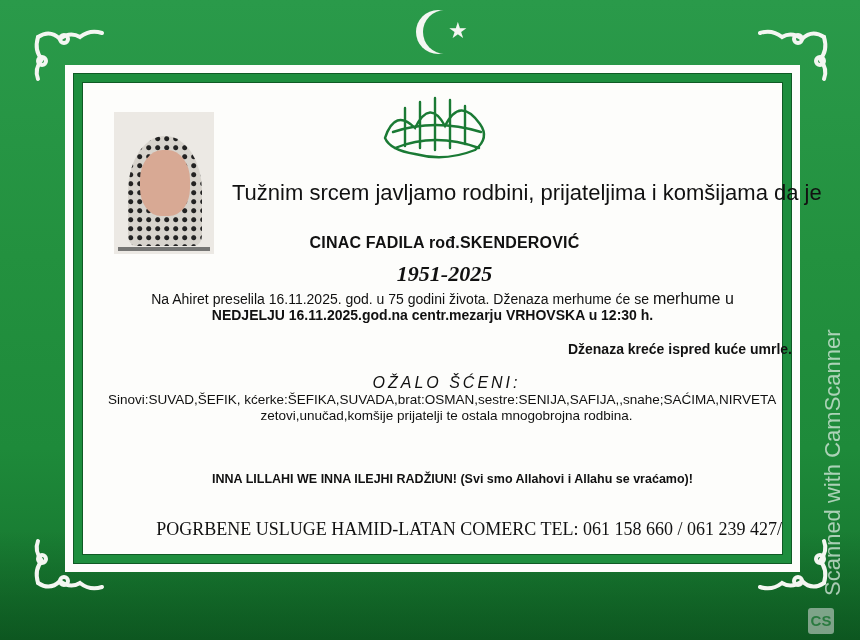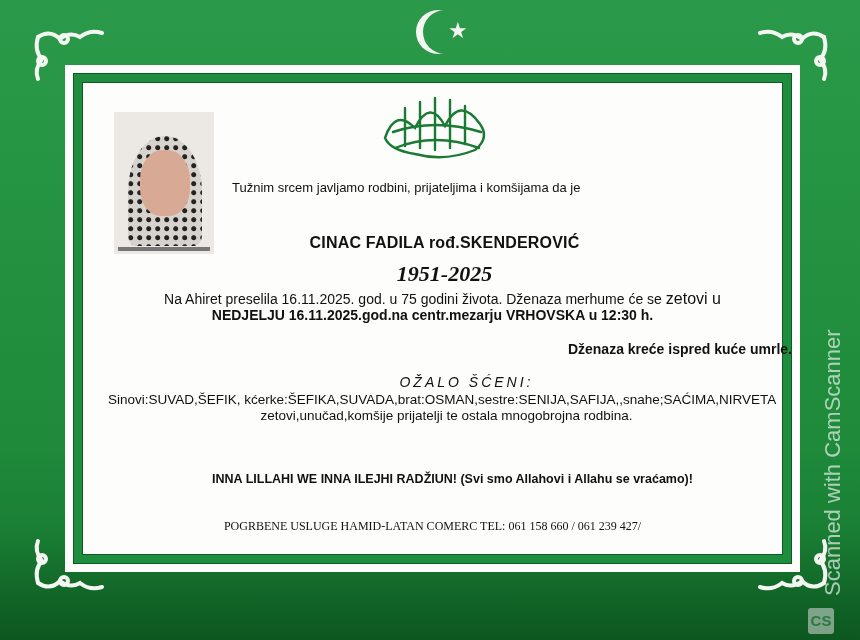--- a/index.html
+++ b/index.html
@@ -22,32 +22,32 @@
     box-shadow: inset 0 0 0 1px #0f5a24; }
   .panel { position:absolute; left:83px; top:83px; width:699px; height:471px; background:#fdfdfb;
     box-shadow: 0 0 0 1px #0f5a24; }
   .photo { position:absolute; left:114px; top:112px; width:100px; height:142px; background:#ece9e4; overflow:hidden; }
   .photo .face { position:absolute; left:26px; top:38px; width:50px; height:66px; border-radius:45% 45% 42% 42%; background:#d8a994; }
   .photo .scarf { position:absolute; left:14px; top:24px; width:74px; height:110px; border-radius:50% 50% 10% 10%;
     background: radial-gradient(circle at 30% 30%, #222 2px, transparent 3px) 0 0/9px 9px, #d7d3cc; }
   .photo .caption { position:absolute; left:4px; right:4px; bottom:3px; height:4px; background:#444; opacity:0.7; }
   .calligraphy { position:absolute; left:375px; top:88px; width:120px; height:76px; }
   .text { position:absolute; left:83px; width:699px; text-align:center; color:#111; white-space:nowrap; }
-  .intro { top:180px; left:232px; width:460px; text-align:left; font-size:13px; }
+  .intro { top:180px; left:232px; width:460px; text-align:left; font-size:22px; }
   .name { top:234px; font-size:16px; font-weight:bold; letter-spacing:0.2px; padding-left:12px; }
   .years { top:261px; font-family:"Liberation Serif", serif; font-style:italic; font-weight:bold; font-size:22px; padding-left:12px; }
   .line1 { top:290px; font-size:14px; padding-left:10px; }
   .line1 .big { font-size:16px; }
   .line2 { top:307px; font-size:14px; font-weight:bold; }
   .line3 { top:341px; font-size:14px; font-weight:bold; padding-left:10px;text-align:right; }
-  .mourn-head { top:374px; font-size:14px; font-style:italic; letter-spacing:3px; padding-left:14px;margin-left:20px; }
+  .mourn-head { top:374px; font-size:16px; font-style:italic; letter-spacing:3px; padding-left:14px; }
   .mourn1 { top:392px; left:108px; width:720px; font-size:13.5px; text-align:left; }
   .mourn2 { top:408px; font-size:13.5px; padding-left:14px; }
   .inna { top:472px; font-size:12.5px; font-weight:bold; padding-left:20px; }
-  .funeral { top:519px; font-family:"Liberation Serif", serif; font-size:12px; padding-left:0px; }
+  .funeral { top:519px; font-family:"Liberation Serif", serif; font-size:18px; padding-left:0px;text-align:right; }
   .watermark { position:absolute; left:820px; top:596px; transform-origin:0 0; transform:rotate(-90deg);
     color:rgba(220,235,225,0.75); font-size:22px; white-space:nowrap; }
   .cs-logo { position:absolute; left:808px; top:590px; width:26px; height:26px; border-radius:3px;
     background:rgba(200,210,205,0.6); color:#2a7a40; font-size:15px; font-weight:bold; text-align:center; line-height:26px;margin-top:18px; }
 </style>
 </head>
 <body>
 
 <div class="bg-shade"></div>
 
@@ -113,21 +113,21 @@
     <path d="M10 50 Q20 20 40 40 Q55 10 70 38 Q85 8 105 36 Q115 50 100 62 Q70 74 40 66 Q15 62 10 50"></path>
     <path d="M30 20 L30 58 M45 14 L45 60 M60 10 L60 62 M75 12 L75 60 M90 18 L90 56"></path>
     <path d="M20 60 Q60 44 104 60 M18 44 Q60 30 106 44"></path>
       </g>
     </svg>
 </div>
 
 <div class="text intro">Tužnim srcem  javljamo rodbini, prijateljima i komšijama da je</div>
 <div class="text name">CINAC FADILA rođ.SKENDEROVIĆ</div>
 <div class="text years">1951-2025</div>
-<div class="text line1"><span>Na Ahiret preselila 16.11.2025. god. u 75 godini života. Dženaza merhume će se </span><span class="big">zetovi u</span></div>
+<div class="text line1"><span>Na Ahiret preselila 16.11.2025. god. u 75 godini života. Dženaza merhume će se </span><span class="big">merhume u</span></div>
 <div class="text line2">NEDJELJU 16.11.2025.god.na centr.mezarju VRHOVSKA u 12:30 h.</div>
 <div class="text line3">Dženaza kreće ispred kuće umrle.</div>
 
 <div class="text mourn-head">OŽALO ŠĆENI:</div>
 <div class="text mourn1">Sinovi:SUVAD,ŠEFIK, kćerke:ŠEFIKA,SUVADA,brat:OSMAN,sestre:SENIJA,SAFIJA,,snahe;SAĆIMA,NIRVETA</div>
 <div class="text mourn2">zetovi,unučad,komšije prijatelji te ostala mnogobrojna rodbina.</div>
 
 <div class="text inna">INNA LILLAHI WE INNA ILEJHI RADŽIUN! (Svi smo Allahovi i Allahu se vraćamo)!</div>
 <div class="text funeral">POGRBENE USLUGE HAMID-LATAN COMERC TEL: 061 158 660 / 061 239 427/</div>
 

